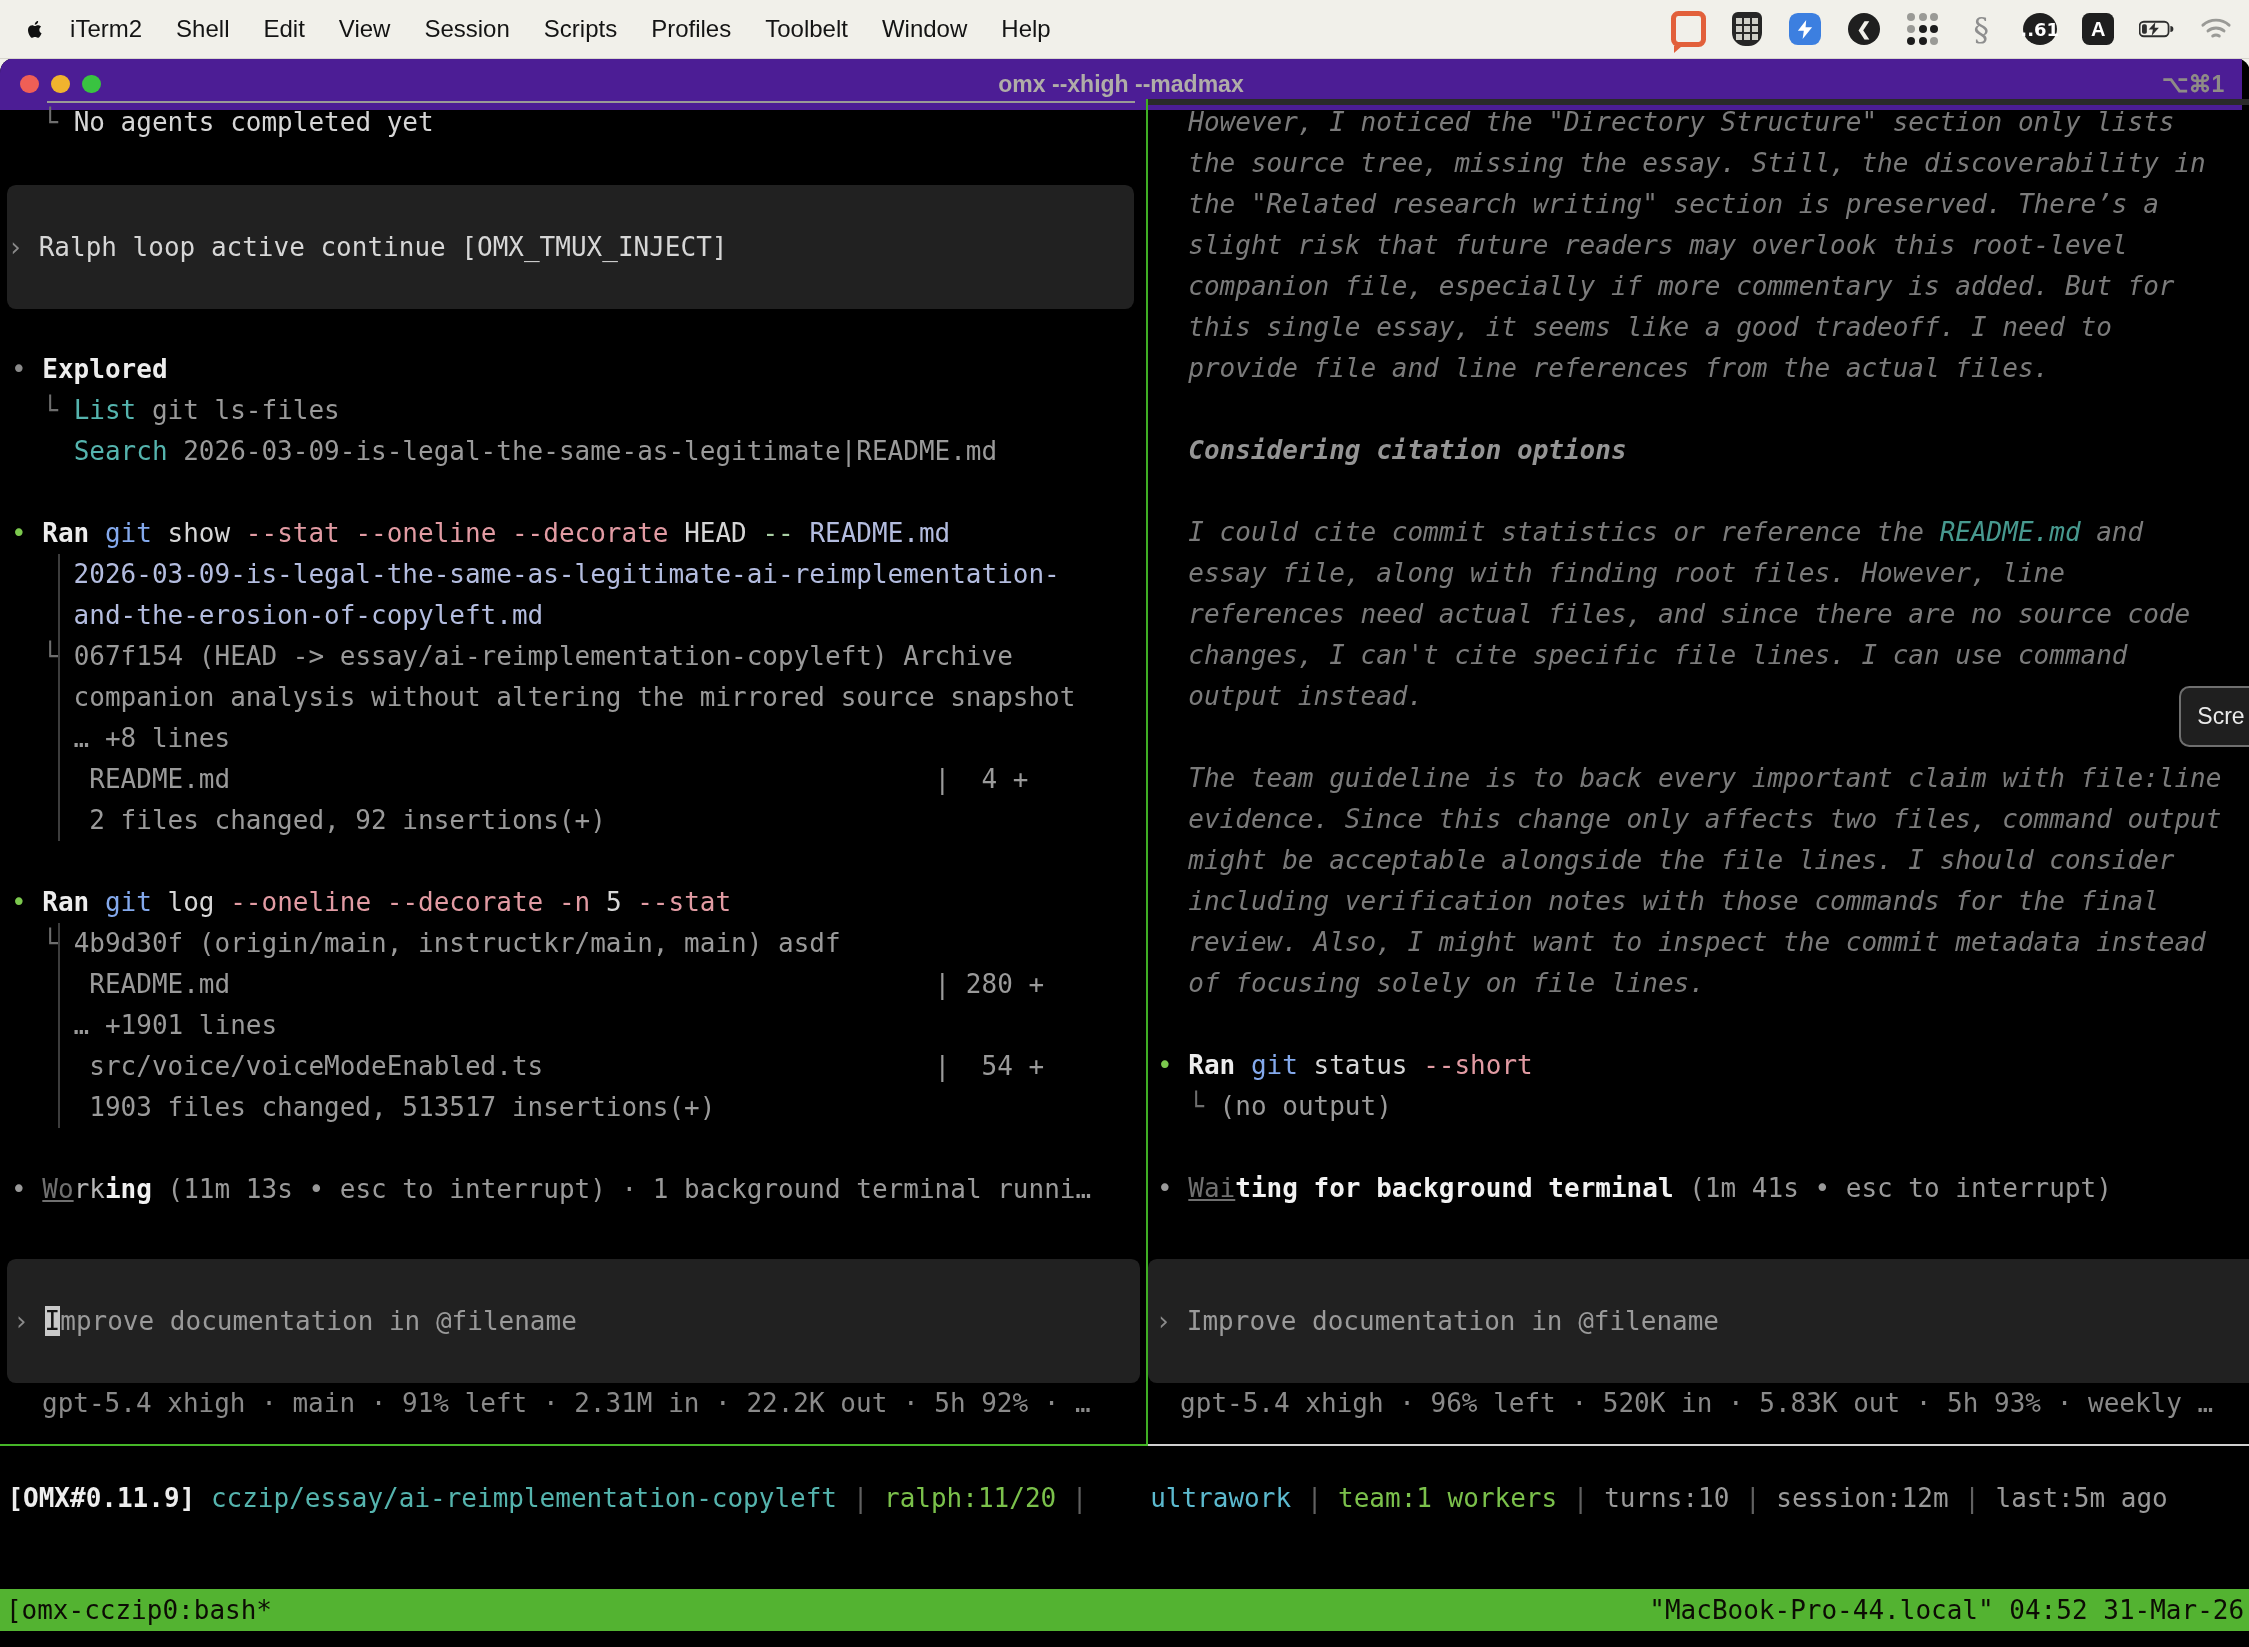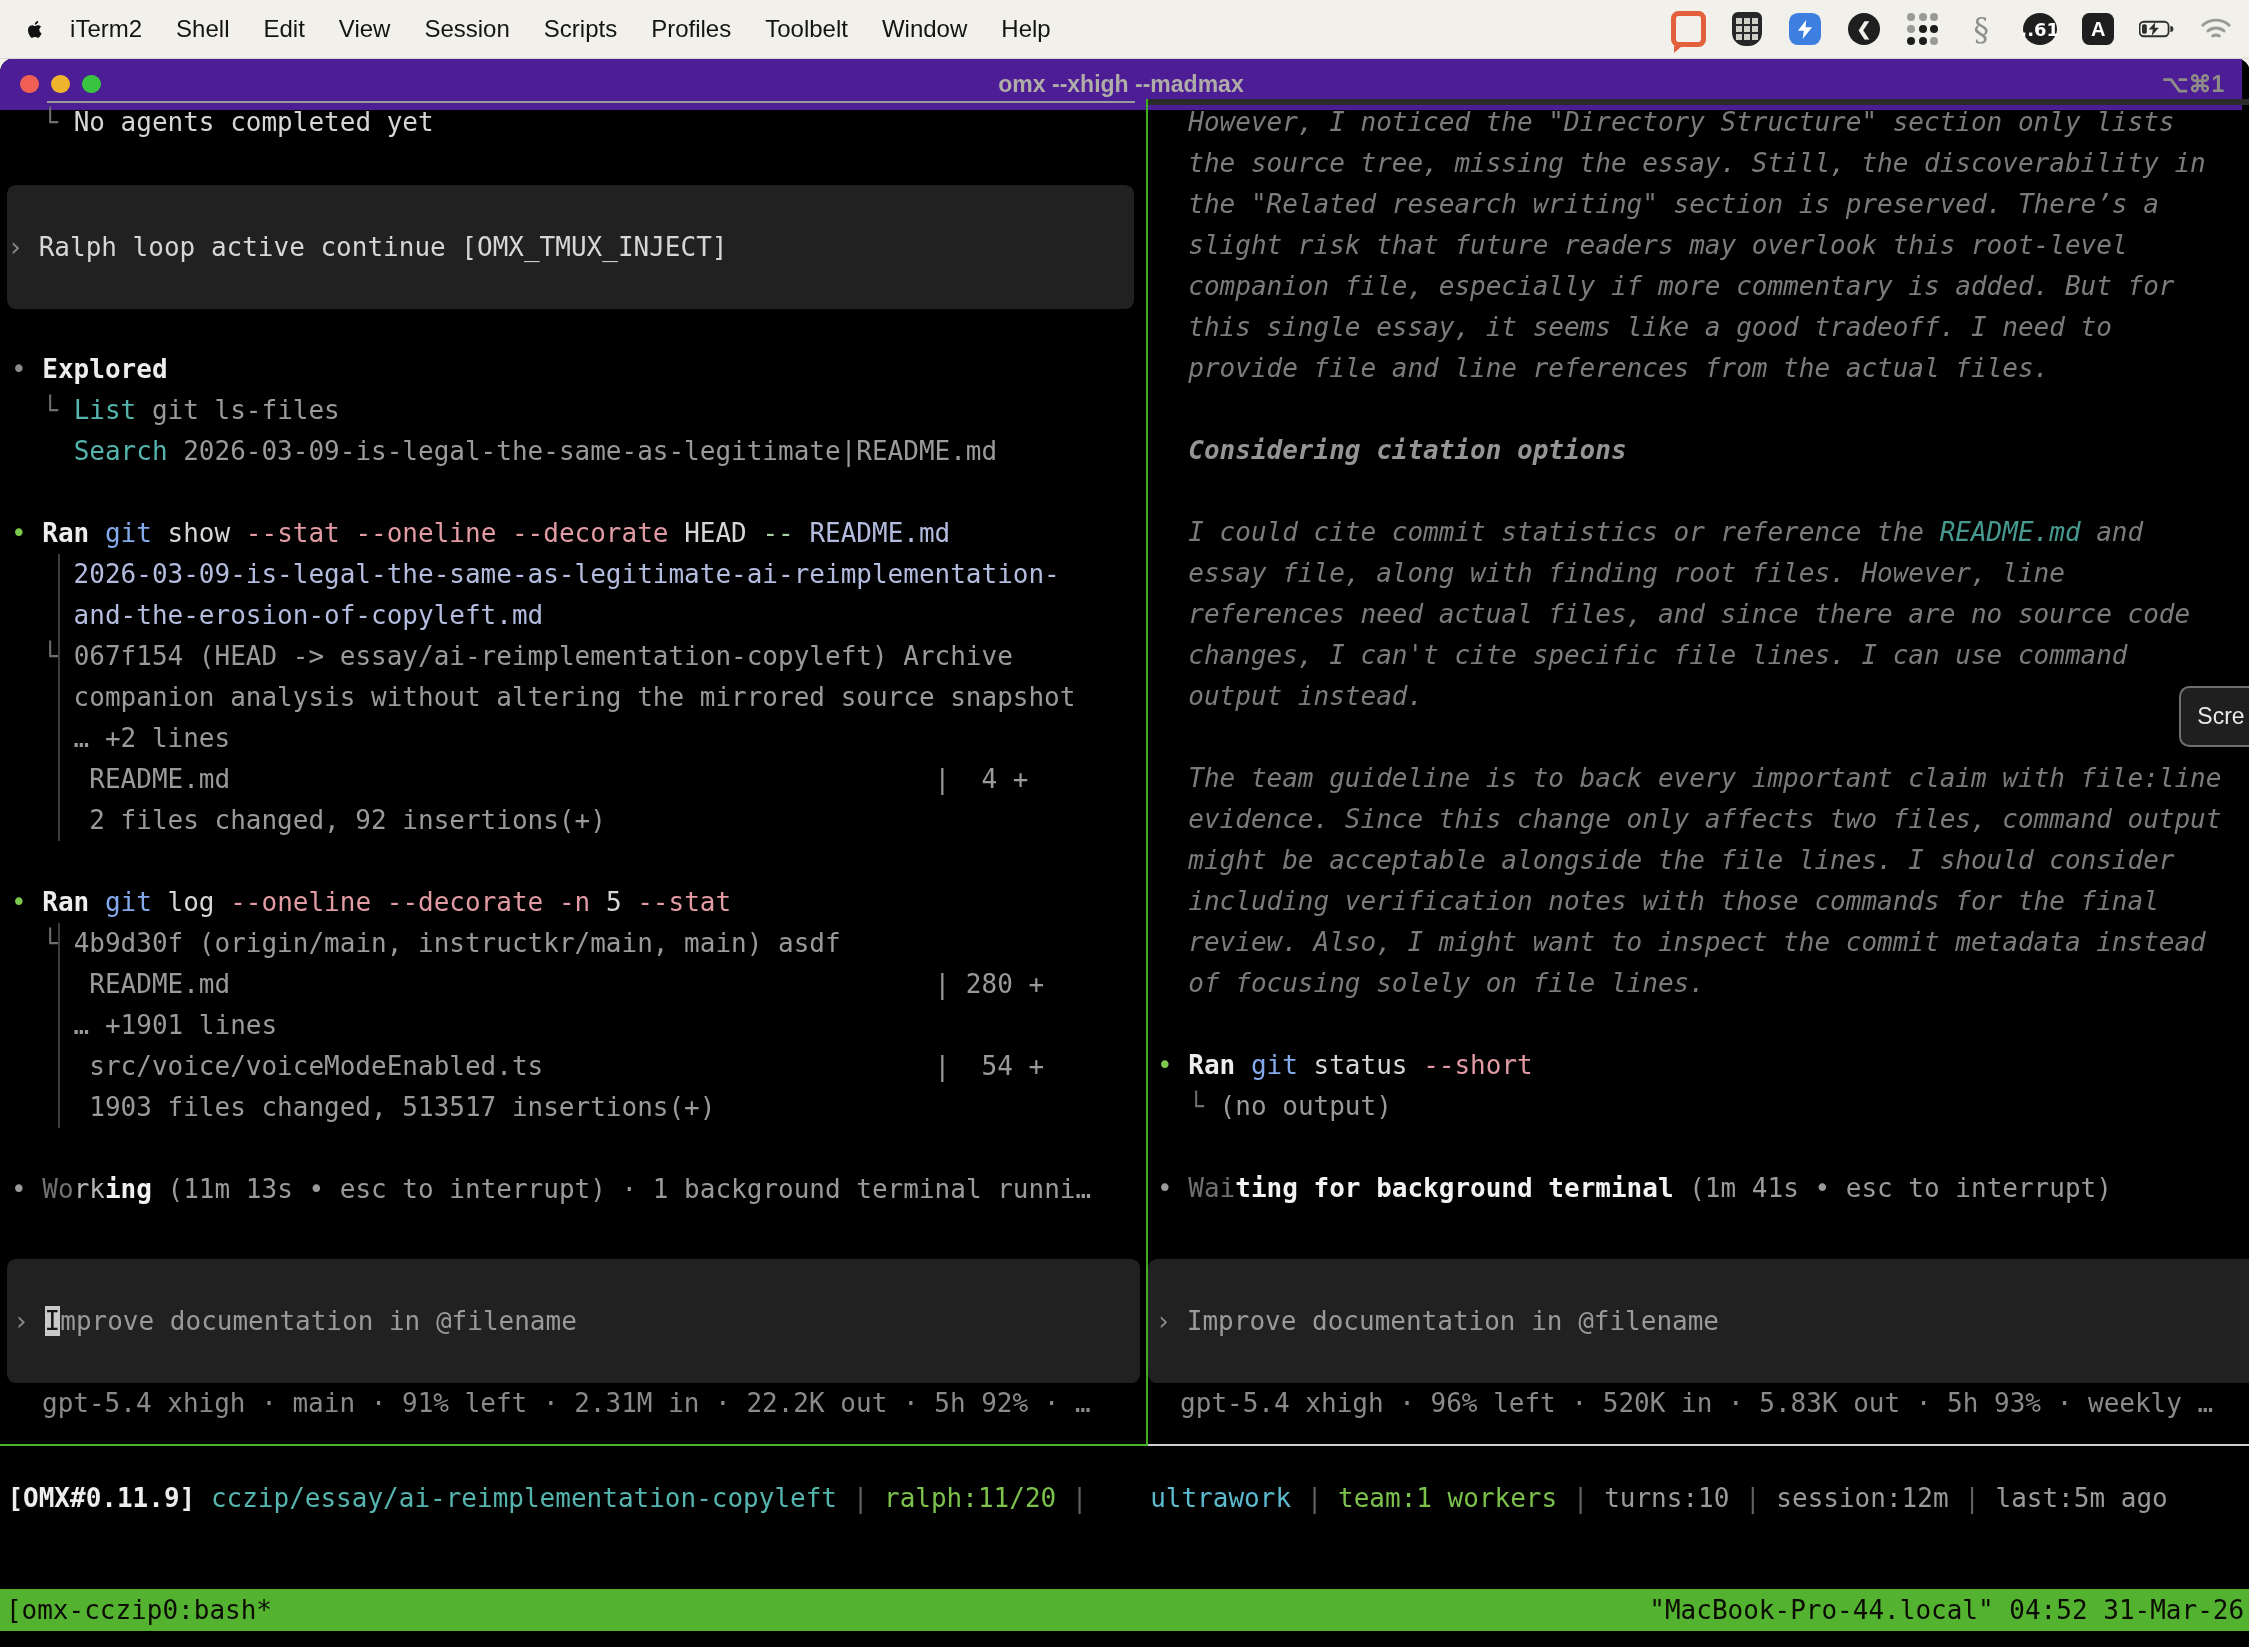--- a/index.html
+++ b/index.html
@@ -72,21 +72,21 @@
 
   
   .c-g{color:#9a9a9a;} .c-gb{color:#8a8a8a;}
   .c-w{color:#d6d6d6;} .c-wb{color:#ededed;font-weight:bold;margin-top:28px;}
   .c-gn{color:#7cc94e;} .c-tr{color:#6e6e6e;}
   .c-t{color:#55b4ae;} .c-bl{color:#84a9ec;} .c-pk{color:#e29ba3;}
   .c-lv{color:#b3bcdf;} .c-pg{color:#a9cfa4;}
   .c-gi{color:#7b7b7b;font-style:italic;}
   .c-ti{color:#47998f;font-style:italic;}
   .c-hi{color:#959595;font-style:italic;font-weight:bold;margin-top:39px;}
-  .c-s1{color:#707070;} .c-s2{color:#b5b5b5;} .c-sw{color:#f2f2f2;font-weight:bold;}
+  .c-s1{color:#707070;text-decoration:underline;} .c-s2{color:#b5b5b5;} .c-sw{color:#f2f2f2;font-weight:bold;}
   .c-cu{background:#c9c9c9;color:#141414;}
   .c-dp{color:#616161;} .c-cy{color:#5cbacf;margin-left:47px;} .c-gr2{color:#7bc14b;}
 
   
   .hline-left{position:absolute;top:1386px;left:0;width:1148px;height:2.2px;background:#46b528;}
   .hline-right{position:absolute;top:1386px;left:1148px;right:0;height:2.2px;background:#cfcfcf;}
   .omx-row{position:absolute;top:1420px;left:7.4px;right:0;height:41px;line-height:41px;white-space:pre;
     font-family:"DejaVu Sans Mono",monospace;font-size:26px;}
   .tmuxbar{position:absolute;top:1531px;left:0;right:0;height:42px;background:#53b331;
     color:#0c0c04;font-family:"DejaVu Sans Mono",monospace;font-size:26px;line-height:42px;
@@ -209,21 +209,21 @@
       <div class="rows-b">
           <div class="row"><span class="c-gb">• </span><span class="c-wb">Explored</span></div>
           <div class="row"><span class="c-tr">  └ </span><span class="c-t">List</span><span class="c-g"> git ls-files</span></div>
           <div class="row"><span class="c-g">    </span><span class="c-t">Search</span><span class="c-g"> 2026-03-09-is-legal-the-same-as-legitimate|README.md</span></div>
           <div class="row">&nbsp;</div>
           <div class="row"><span class="c-gn">• </span><span class="c-wb">Ran</span><span class="c-w"> </span><span class="c-bl">git</span><span class="c-w"> show </span><span class="c-pk">--stat</span><span class="c-w"> </span><span class="c-pk">--oneline</span><span class="c-w"> </span><span class="c-pk">--decorate</span><span class="c-w"> HEAD </span><span class="c-pg">--</span><span class="c-w"> </span><span class="c-lv">README.md</span></div>
           <div class="row gd"><span class="c-lv">    2026-03-09-is-legal-the-same-as-legitimate-ai-reimplementation-</span></div>
           <div class="row gd"><span class="c-lv">    and-the-erosion-of-copyleft.md</span></div>
           <div class="row gd"><span class="c-tr">  └ </span><span class="c-g">067f154 (HEAD -&gt; essay/ai-reimplementation-copyleft) Archive</span></div>
           <div class="row gd"><span class="c-g">    companion analysis without altering the mirrored source snapshot</span></div>
-          <div class="row gd"><span class="c-g">    … +2 lines</span></div>
+          <div class="row gd"><span class="c-g">    … +8 lines</span></div>
           <div class="row gd"><span class="c-g">     README.md                                             |  4 +</span></div>
           <div class="row gd"><span class="c-g">     2 files changed, 92 insertions(+)</span></div>
           <div class="row">&nbsp;</div>
           <div class="row"><span class="c-gn">• </span><span class="c-wb">Ran</span><span class="c-w"> </span><span class="c-bl">git</span><span class="c-w"> log </span><span class="c-pk">--oneline</span><span class="c-w"> </span><span class="c-pk">--decorate</span><span class="c-w"> </span><span class="c-pk">-n</span><span class="c-w"> 5 </span><span class="c-pk">--stat</span></div>
           <div class="row gd"><span class="c-tr">  └ </span><span class="c-g">4b9d30f (origin/main, instructkr/main, main) asdf</span></div>
           <div class="row gd"><span class="c-g">     README.md                                             | 280 +</span></div>
           <div class="row gd"><span class="c-g">    … +1901 lines</span></div>
           <div class="row gd"><span class="c-g">     src/voice/voiceModeEnabled.ts                         |  54 +</span></div>
           <div class="row gd"><span class="c-g">     1903 files changed, 513517 insertions(+)</span></div>
           <div class="row">&nbsp;</div>

